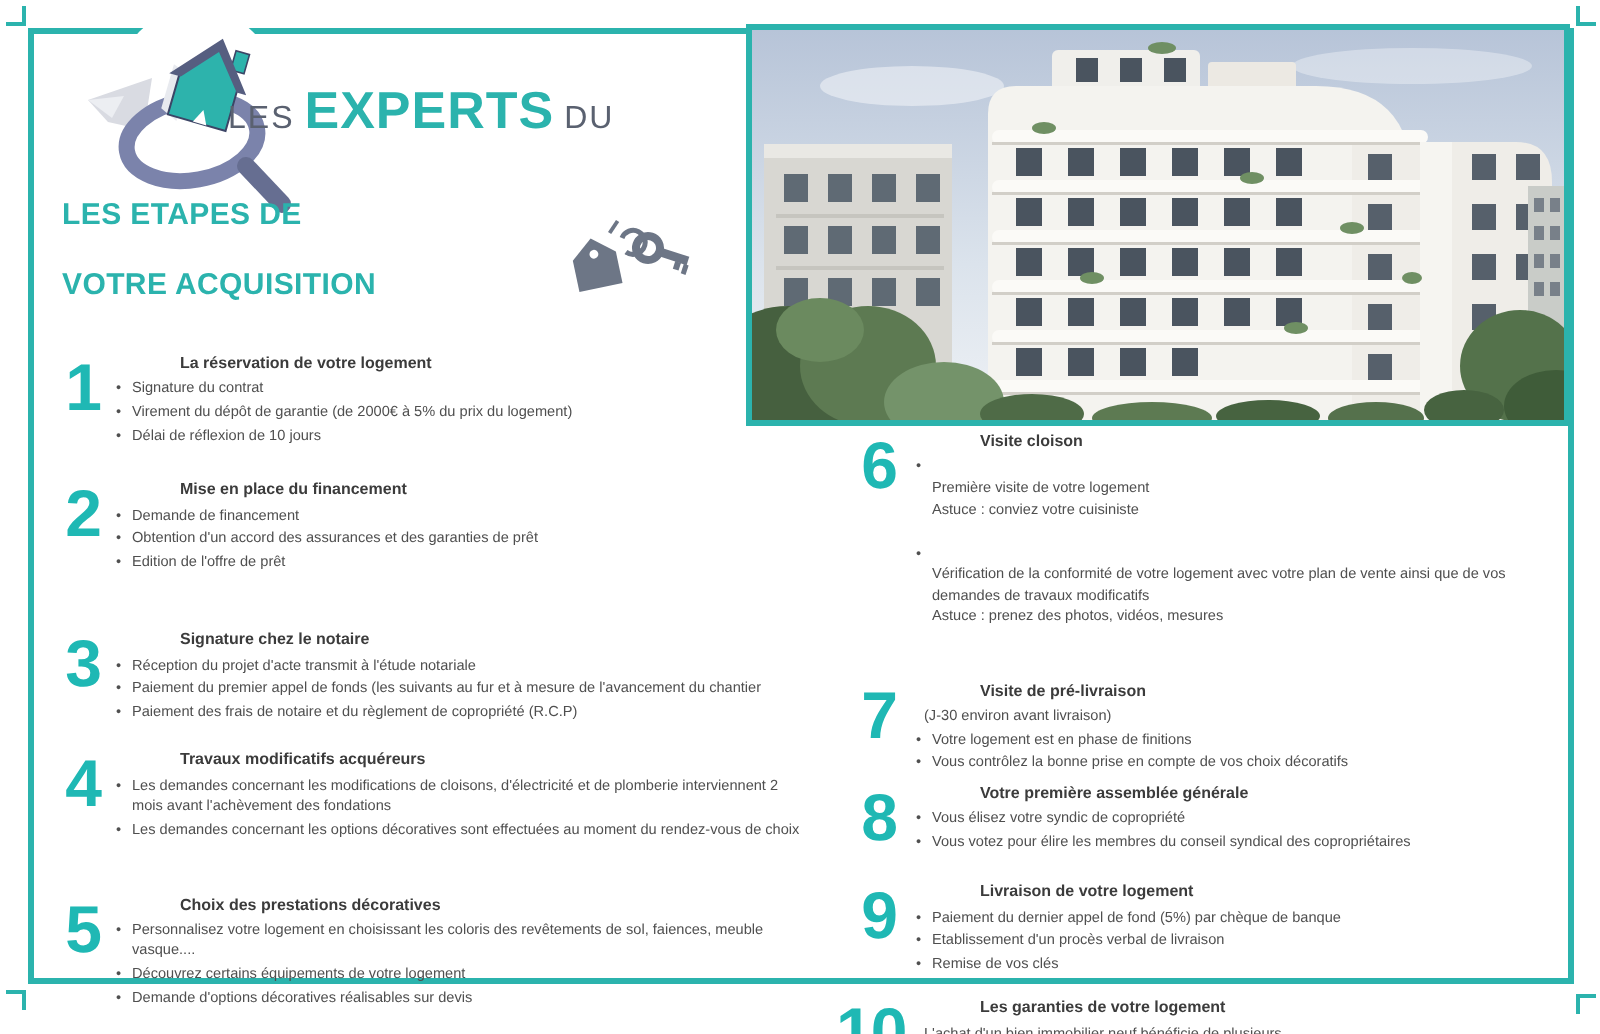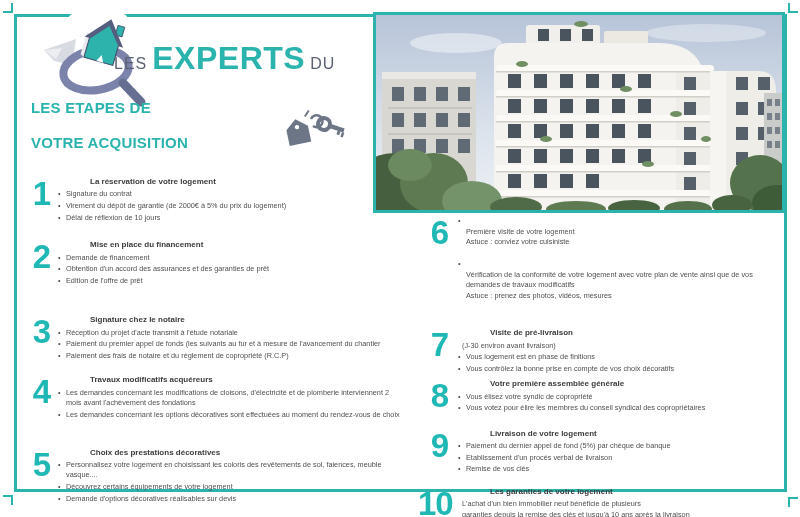--- a/index.html
+++ b/index.html
@@ -18,21 +18,21 @@
   .corner.tr{right:2px;top:3px;border-left-width:2px;border-bottom-width:2px;}
   .corner.bl{left:3px;bottom:12px;border-right-width:2px;border-top-width:2px;}
   .corner.br{right:2px;bottom:10px;border-left-width:2px;border-top-width:2px;}
 
   .logo-icon{position:absolute;left:26px;top:2px;width:120px;height:112px;}
   .logo-text{
     position:absolute;left:114px;top:40px;display:flex;align-items:baseline;gap:5px;
     white-space:nowrap;
   }
   .logo-small{font-size:16px;letter-spacing:1px;color:#5a6170;}
-  .logo-big{font-size:32px;letter-spacing:0.5px;color:var(--accent-teal,#2bb3ad);font-weight:bold;}
+  .logo-big{font-size:26px;letter-spacing:0.5px;color:var(--accent-teal,#2bb3ad);font-weight:bold;}
 
   .page-title{
     position:absolute;left:31px;top:90px;margin:0;
     font-size:15px;font-weight:bold;line-height:35px;letter-spacing:0.2px;
     color:var(--accent-teal,#2bb3ad);
   }
   .keys-icon{position:absolute;left:284px;top:108px;width:62px;height:50px;}
 
   .photo{
     position:absolute;left:373px;top:12px;width:406px;height:195px;
@@ -360,41 +360,42 @@
         </ul>
       </div>
     </section>
   </div>
 
   <div class="col col-right">
 
     <section class="step s6">
       <div class="num">6</div>
       <div class="content">
+        <h3 class="step-title">Visite cloison</h3>
         <ul class="items">
           <li>
             <span class="li-text">Première visite de votre logement</span>
             <span class="li-note">Astuce : conviez votre cuisiniste</span>
           </li>
           <li>
             <span class="li-text">Vérification de la conformité de votre logement avec votre plan de vente ainsi que de vos
 demandes de travaux modificatifs</span>
             <span class="li-note">Astuce : prenez des photos, vidéos, mesures</span>
           </li>
         </ul>
       </div>
     </section>
 
     <section class="step s7">
       <div class="num">7</div>
       <div class="content">
         <h3 class="step-title">Visite de pré-livraison</h3>
         <div class="step-sub">(J-30 environ avant livraison)</div>
         <ul class="items">
-          <li>Vous logement est en phase de finitions</li>
+          <li>Votre logement est en phase de finitions</li>
           <li>Vous contrôlez la bonne prise en compte de vos choix décoratifs</li>
         </ul>
       </div>
     </section>
 
     <section class="step s8">
       <div class="num">8</div>
       <div class="content">
         <h3 class="step-title">Votre première assemblée générale</h3>
         <ul class="items">

